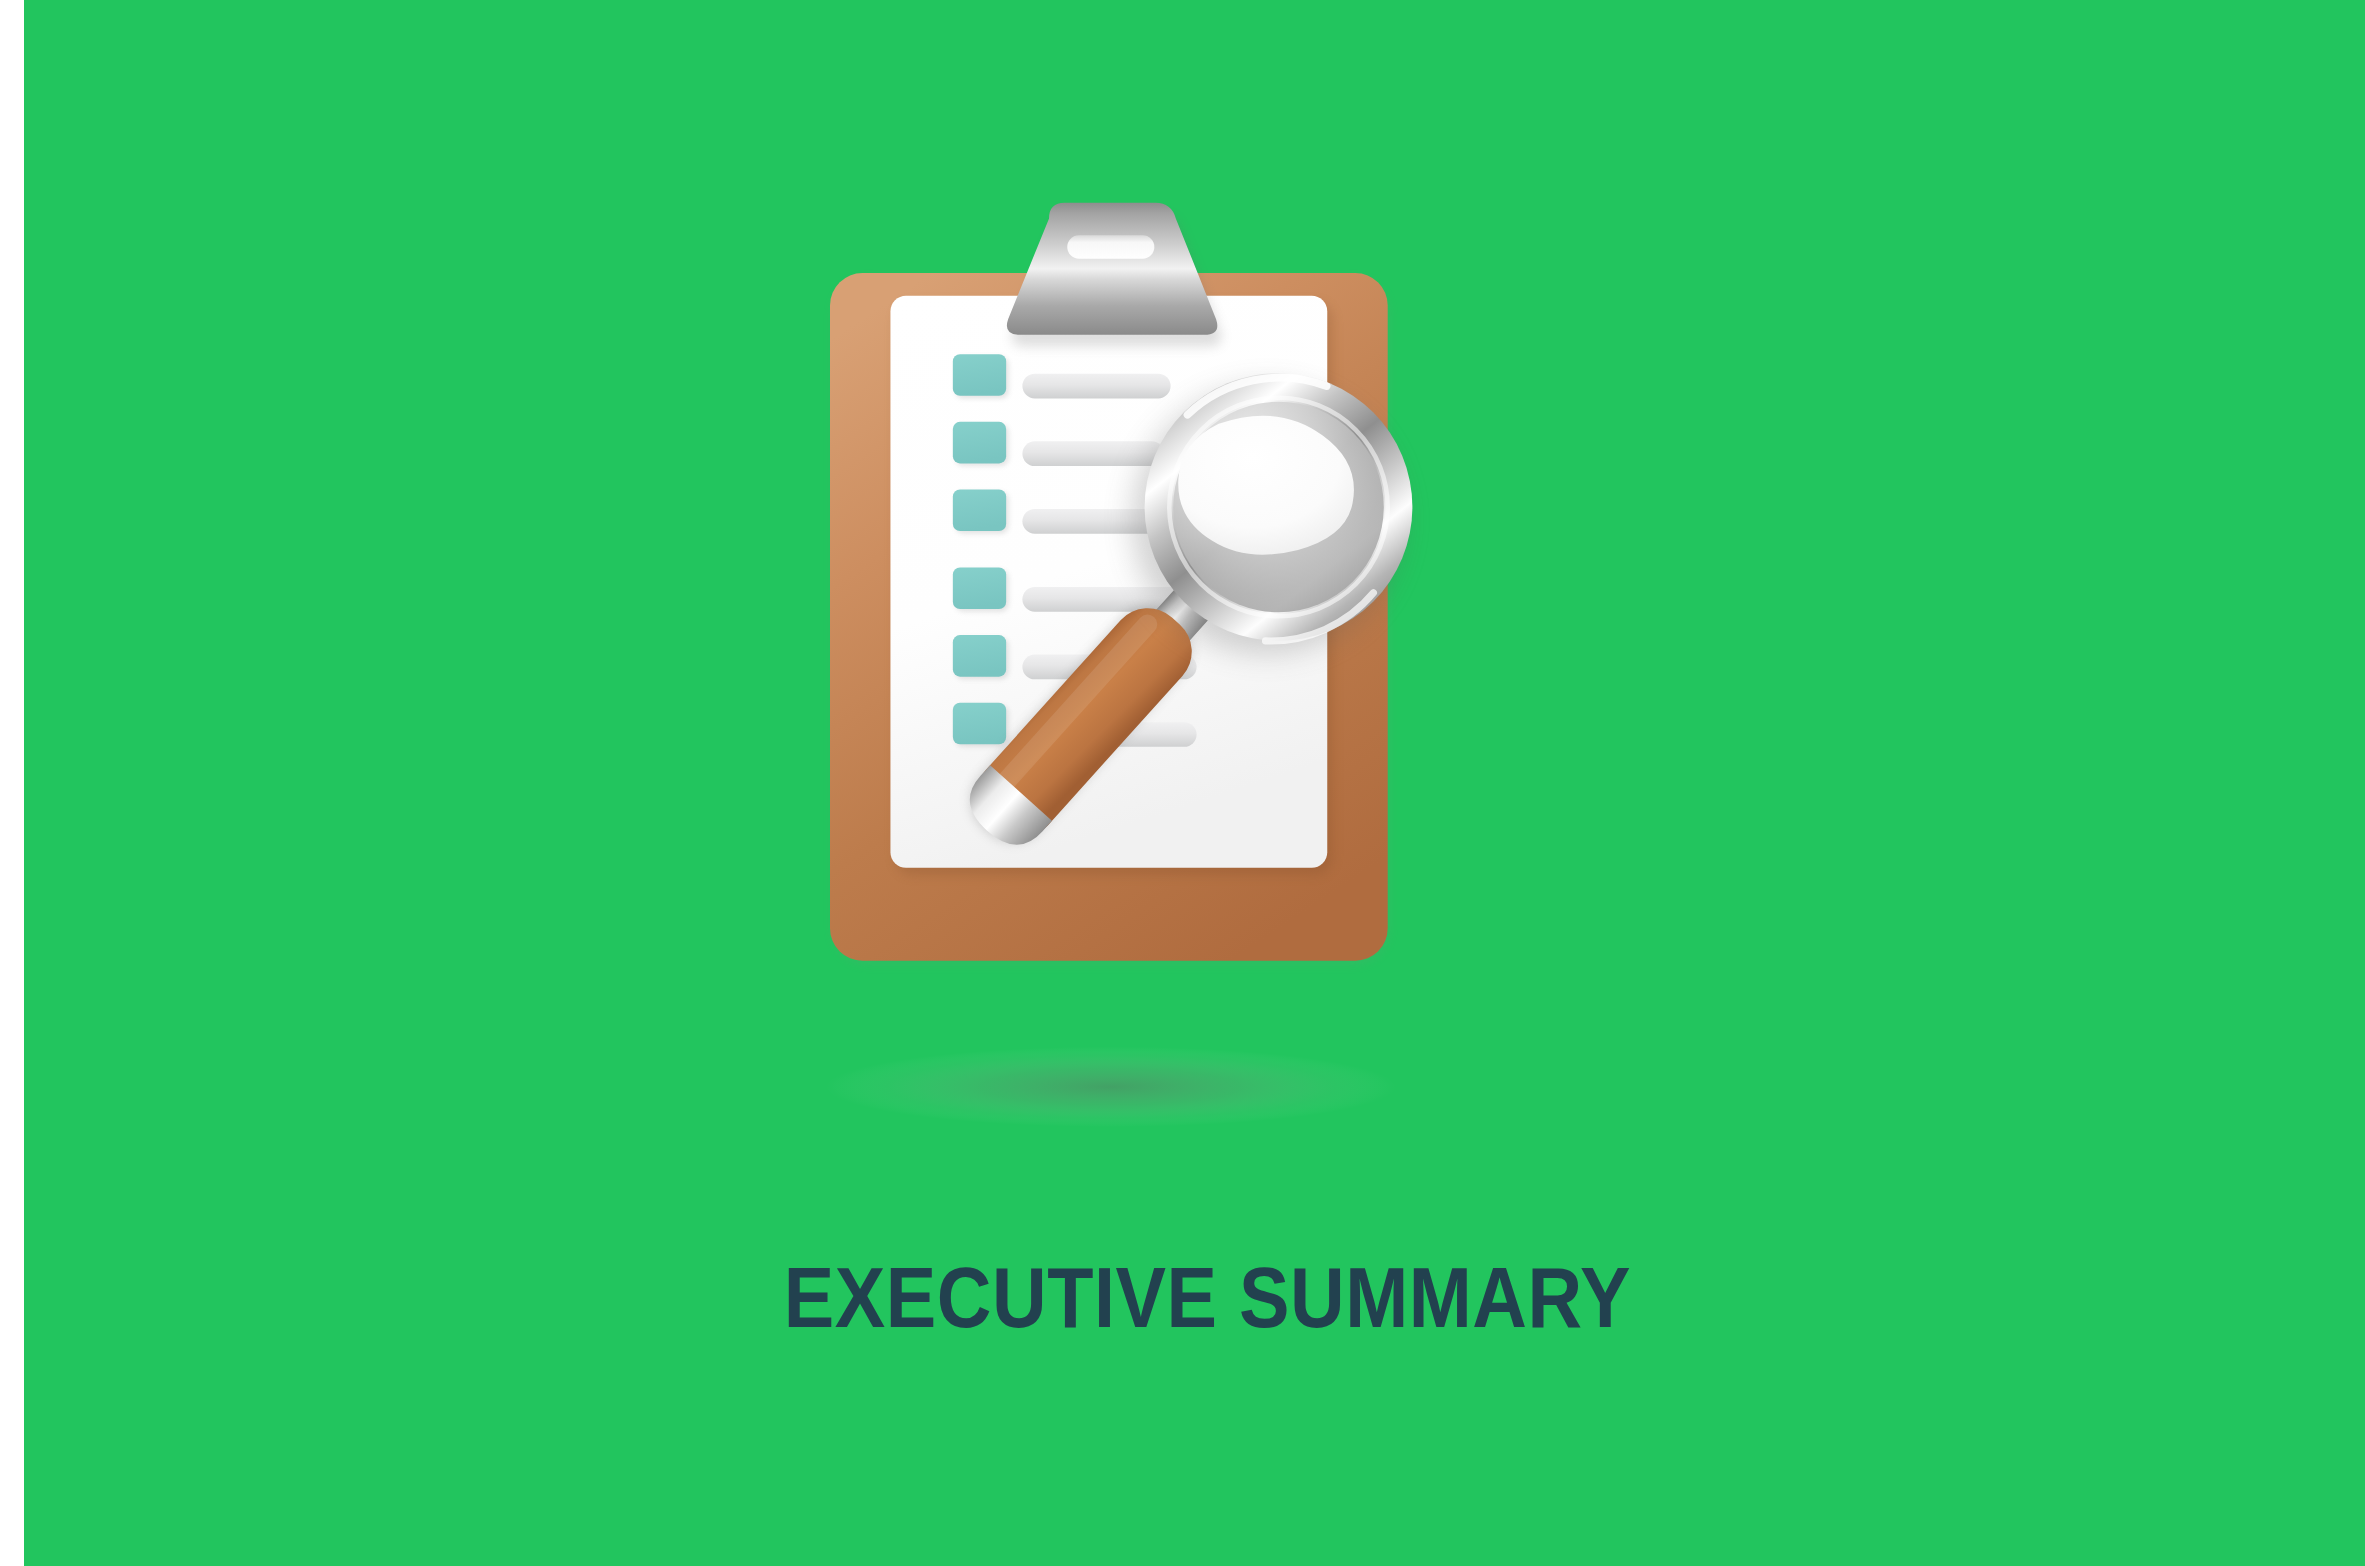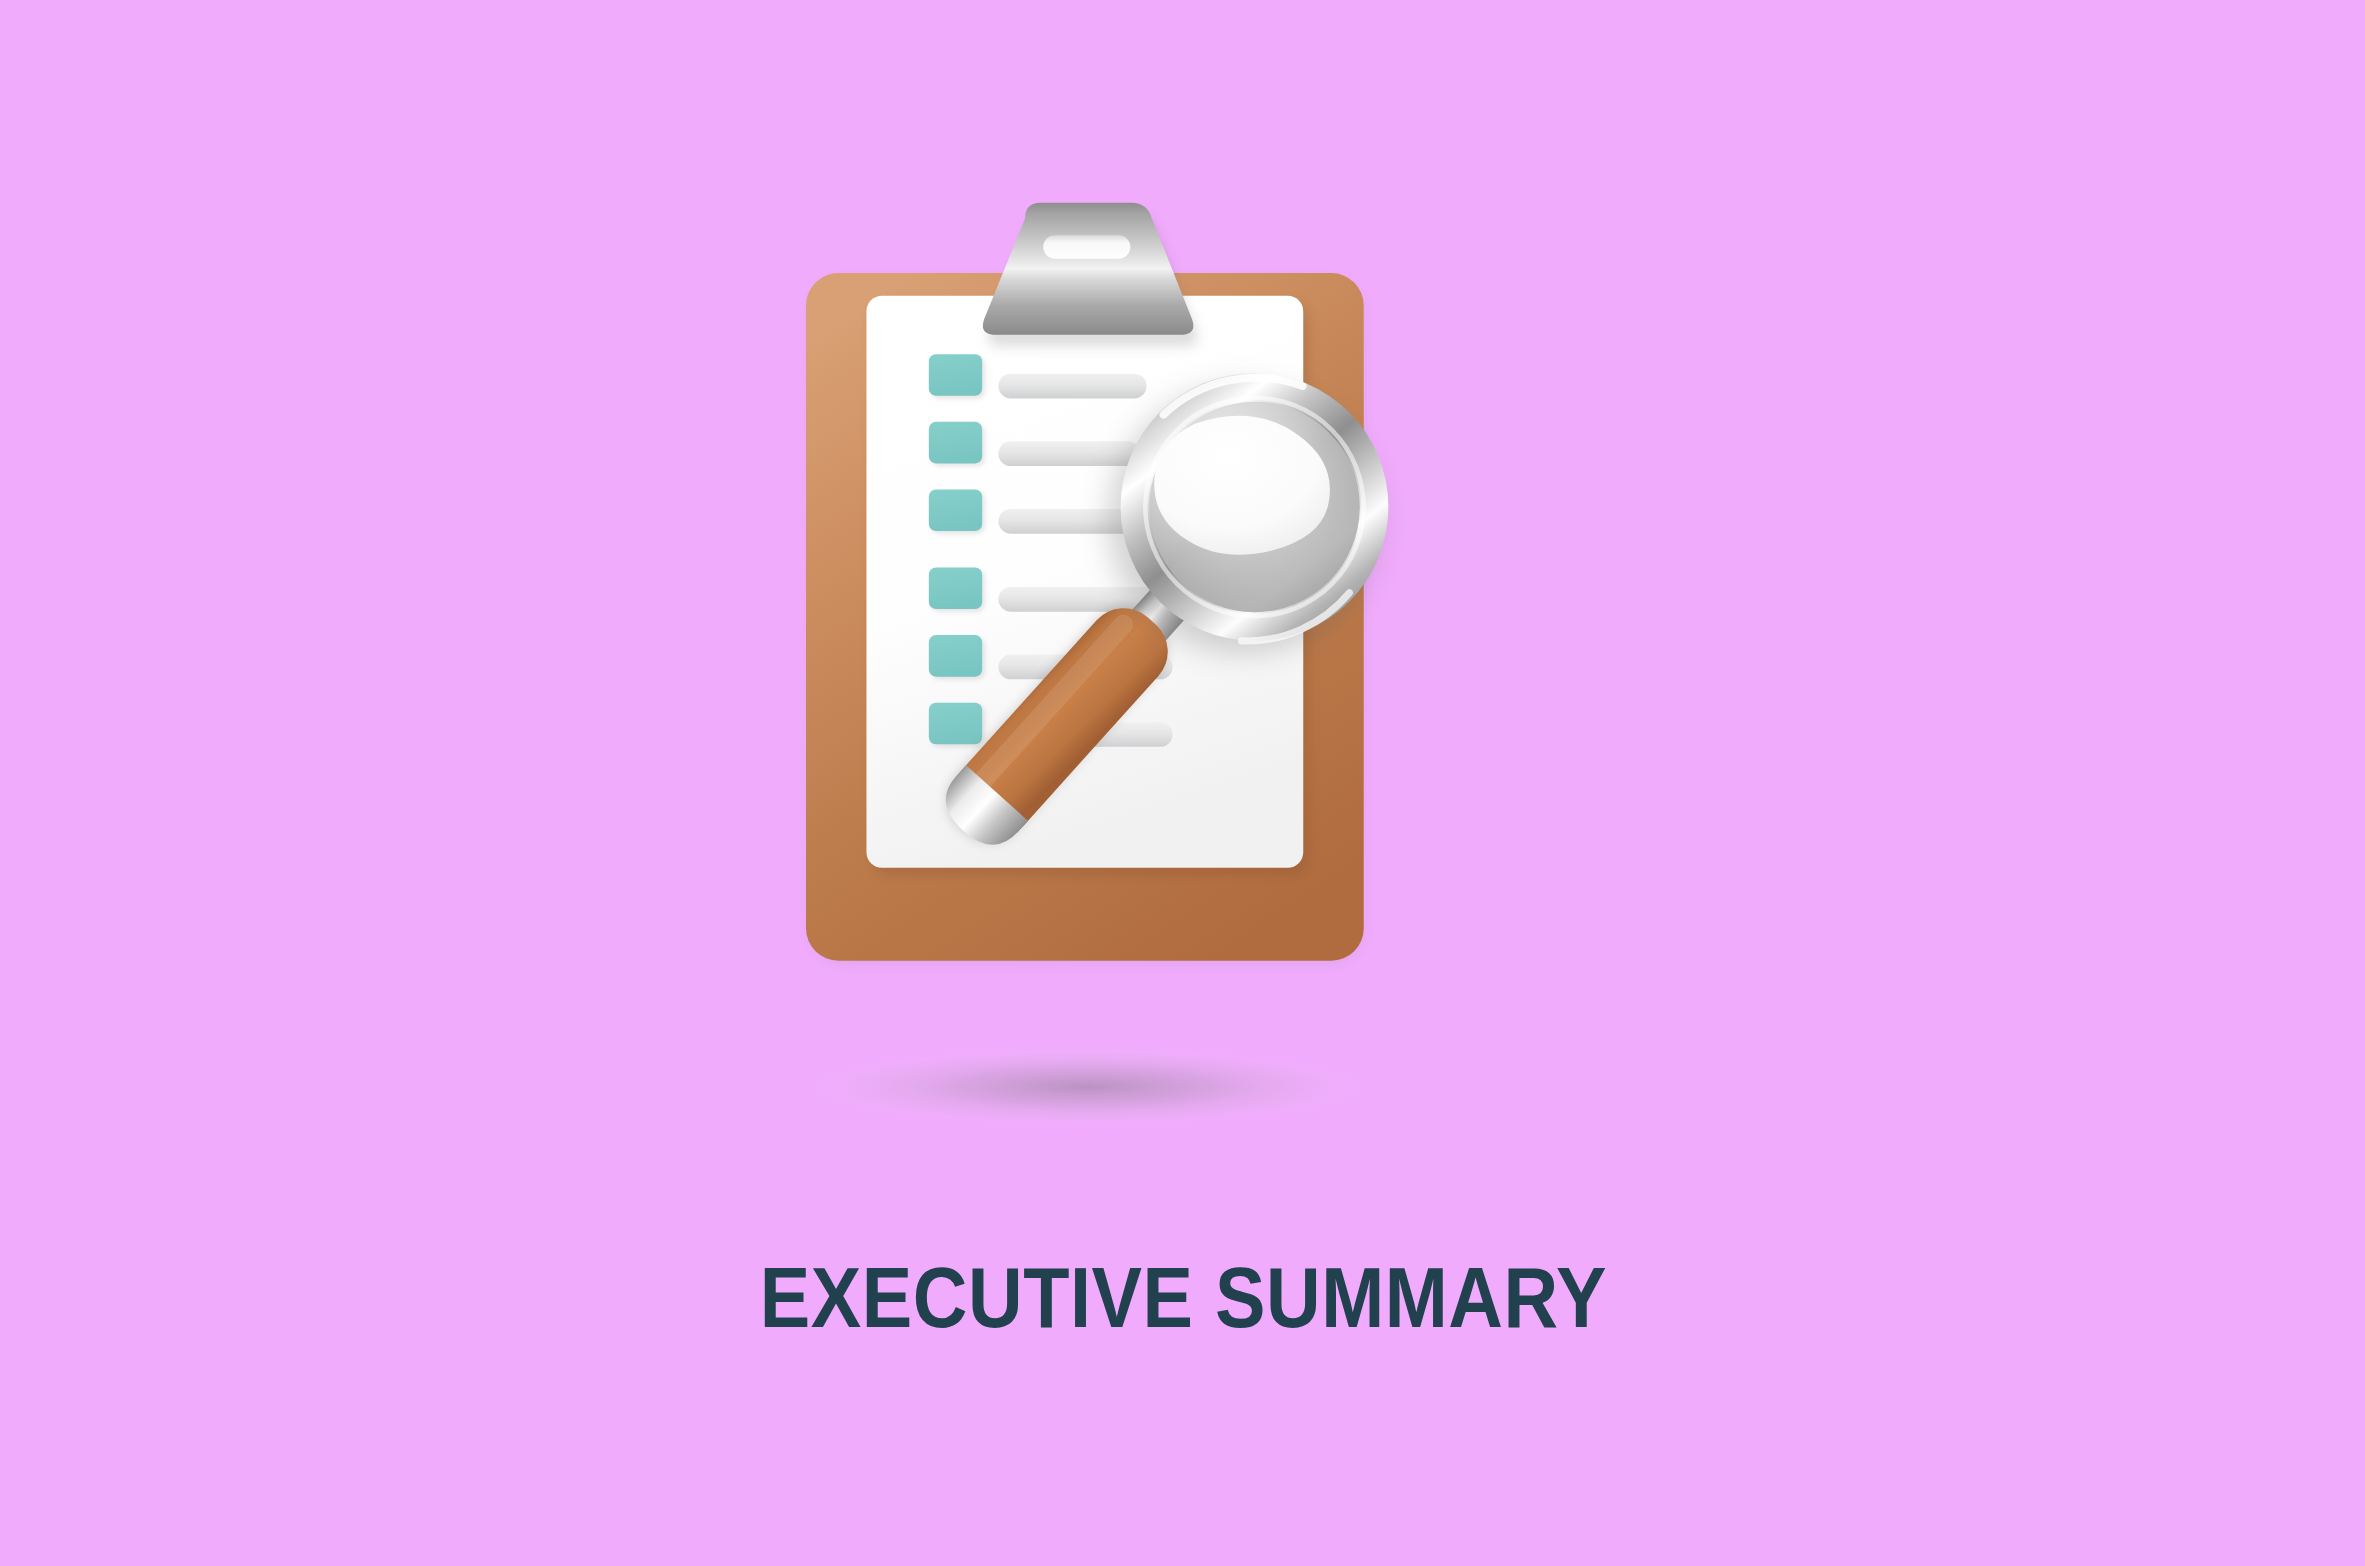--- a/index.html
+++ b/index.html
@@ -12,21 +12,22 @@
     width: 2366px;
     height: 1566px;
     overflow: hidden;
     font-family: "Liberation Sans", sans-serif;
     position: relative;
   }
 
   #stage {
     position: absolute;
     inset: 0;
-    background: #f0abfc;
+    background: #22c55e;
+    margin-left: 24px;
   }
 
   
   .icon-area {
     position: absolute;
     left: 0;
     top: 0;
     width: 2366px;
     height: 1170px;
   }

